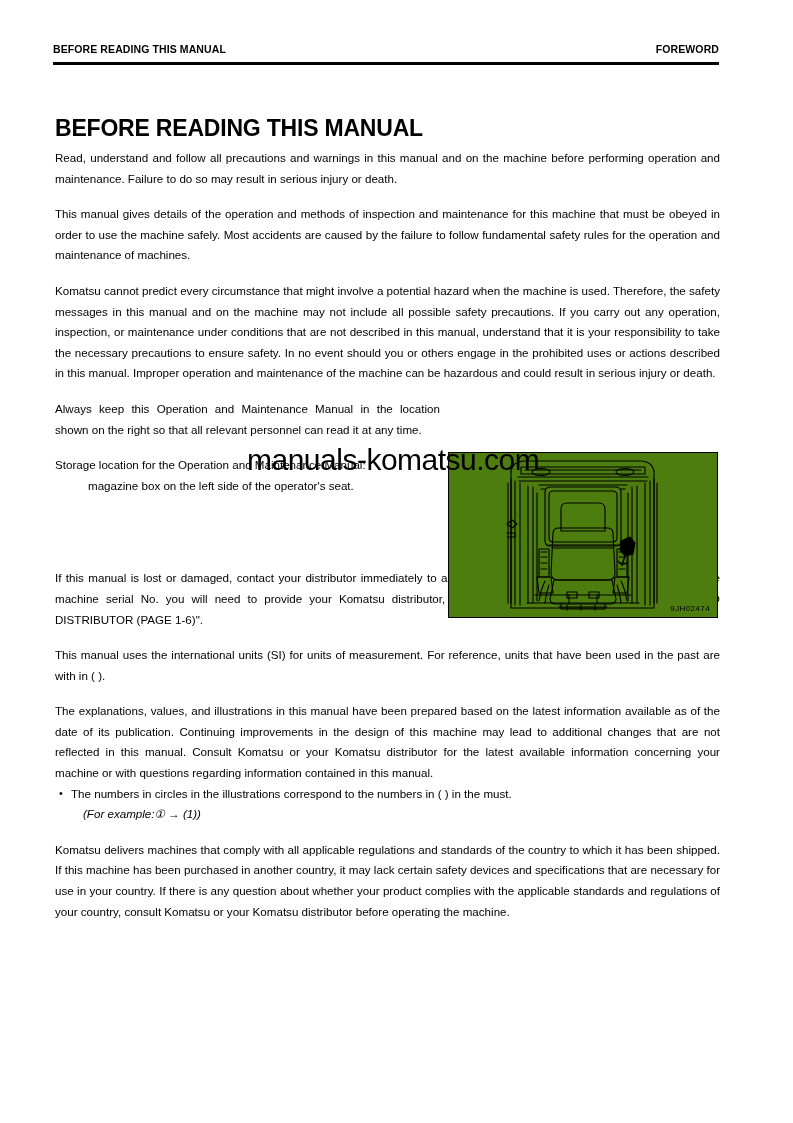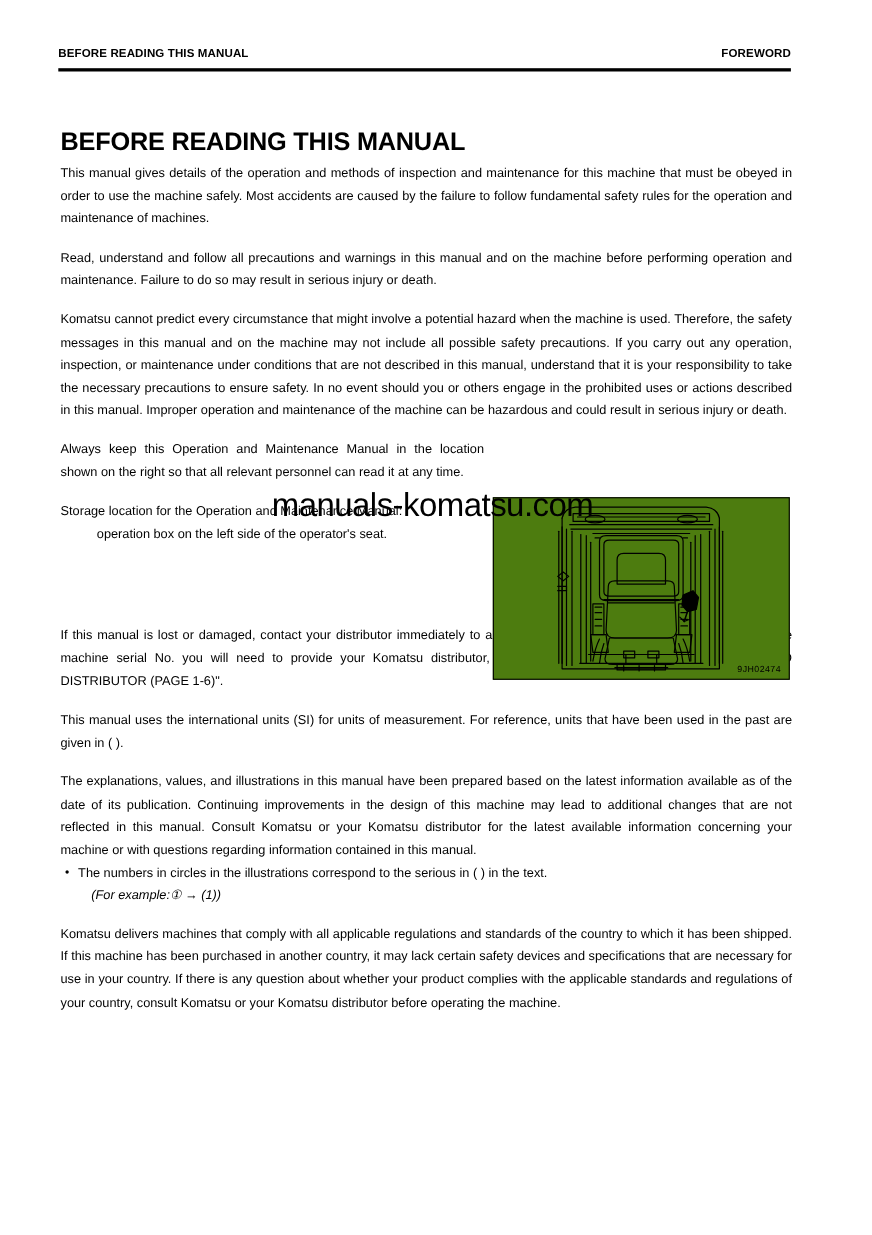--- a/index.html
+++ b/index.html
@@ -169,45 +169,45 @@
   <div class="header">
     <div class="header-left">BEFORE READING THIS MANUAL</div>
     <div class="header-right">FOREWORD</div>
   </div>
   <div class="header-rule"></div>
 
   <h1 class="title">BEFORE READING THIS MANUAL</h1>
 
   <div class="body-area">
 
+    <p class="para">Read, understand and follow all precautions and warnings in this manual and on the machine before performing operation and maintenance. Failure to do so may result in serious injury or death.</p>
+
     <p class="para">This manual gives details of the operation and methods of inspection and maintenance for this machine that must be obeyed in order to use the machine safely. Most accidents are caused by the failure to follow fundamental safety rules for the operation and maintenance of machines.</p>
-
-    <p class="para">Read, understand and follow all precautions and warnings in this manual and on the machine before performing operation and maintenance. Failure to do so may result in serious injury or death.</p>
 
     <p class="para">Komatsu cannot predict every circumstance that might involve a potential hazard when the machine is used. Therefore, the safety messages in this manual and on the machine may not include all possible safety precautions. If you carry out any operation, inspection, or maintenance under conditions that are not described in this manual, understand that it is your responsibility to take the necessary precautions to ensure safety. In no event should you or others engage in the prohibited uses or actions described in this manual. Improper operation and maintenance of the machine can be hazardous and could result in serious injury or death.</p>
 
 
     <div class="wrap-block">
       <p class="para-wrap">Always keep this Operation and Maintenance Manual in the location shown on the right so that all relevant personnel can read it at any time.</p>
       <div class="storage-block">
         <div>Storage location for the Operation and Maintenance Manual:</div>
-        <div class="storage-indent">operation box on the left side of the operator's seat.</div>
+        <div class="storage-indent">magazine box on the left side of the operator's seat.</div>
       </div>
     </div>
 
     <div style="height:72px"></div>
 
     <p class="para">If this manual is lost or damaged, contact your distributor immediately to arrange for its replacement. For details regarding the machine serial No. you will need to provide your Komatsu distributor, see "YOUR MACHINE SERIAL NUMBERS AND DISTRIBUTOR (PAGE 1-6)".</p>
 
-    <p class="para">This manual uses the international units (SI) for units of measurement. For reference, units that have been used in the past are given in ( ).</p>
+    <p class="para">This manual uses the international units (SI) for units of measurement. For reference, units that have been used in the past are with in ( ).</p>
 
     <p class="para" style="margin-bottom:0">The explanations, values, and illustrations in this manual have been prepared based on the latest information available as of the date of its publication. Continuing improvements in the design of this machine may lead to additional changes that are not reflected in this manual. Consult Komatsu or your Komatsu distributor for the latest available information concerning your machine or with questions regarding information contained in this manual.</p>
 
     <ul class="bullets">
-      <li>The numbers in circles in the illustrations correspond to the serious in ( ) in the text.</li>
+      <li>The numbers in circles in the illustrations correspond to the numbers in ( ) in the must.</li>
     </ul>
     <div class="example-line">(For example:① → (1))</div>
 
     <div style="height:15px"></div>
 
     <p class="para">Komatsu delivers machines that comply with all applicable regulations and standards of the country to which it has been shipped.  If this machine has been purchased in another country, it may lack certain safety devices and specifications that are necessary for use in your country. If there is any question about whether your product complies with the applicable standards and regulations of your country, consult Komatsu or your Komatsu distributor before operating the machine.</p>
 
   </div>
 
   <div class="figure">

